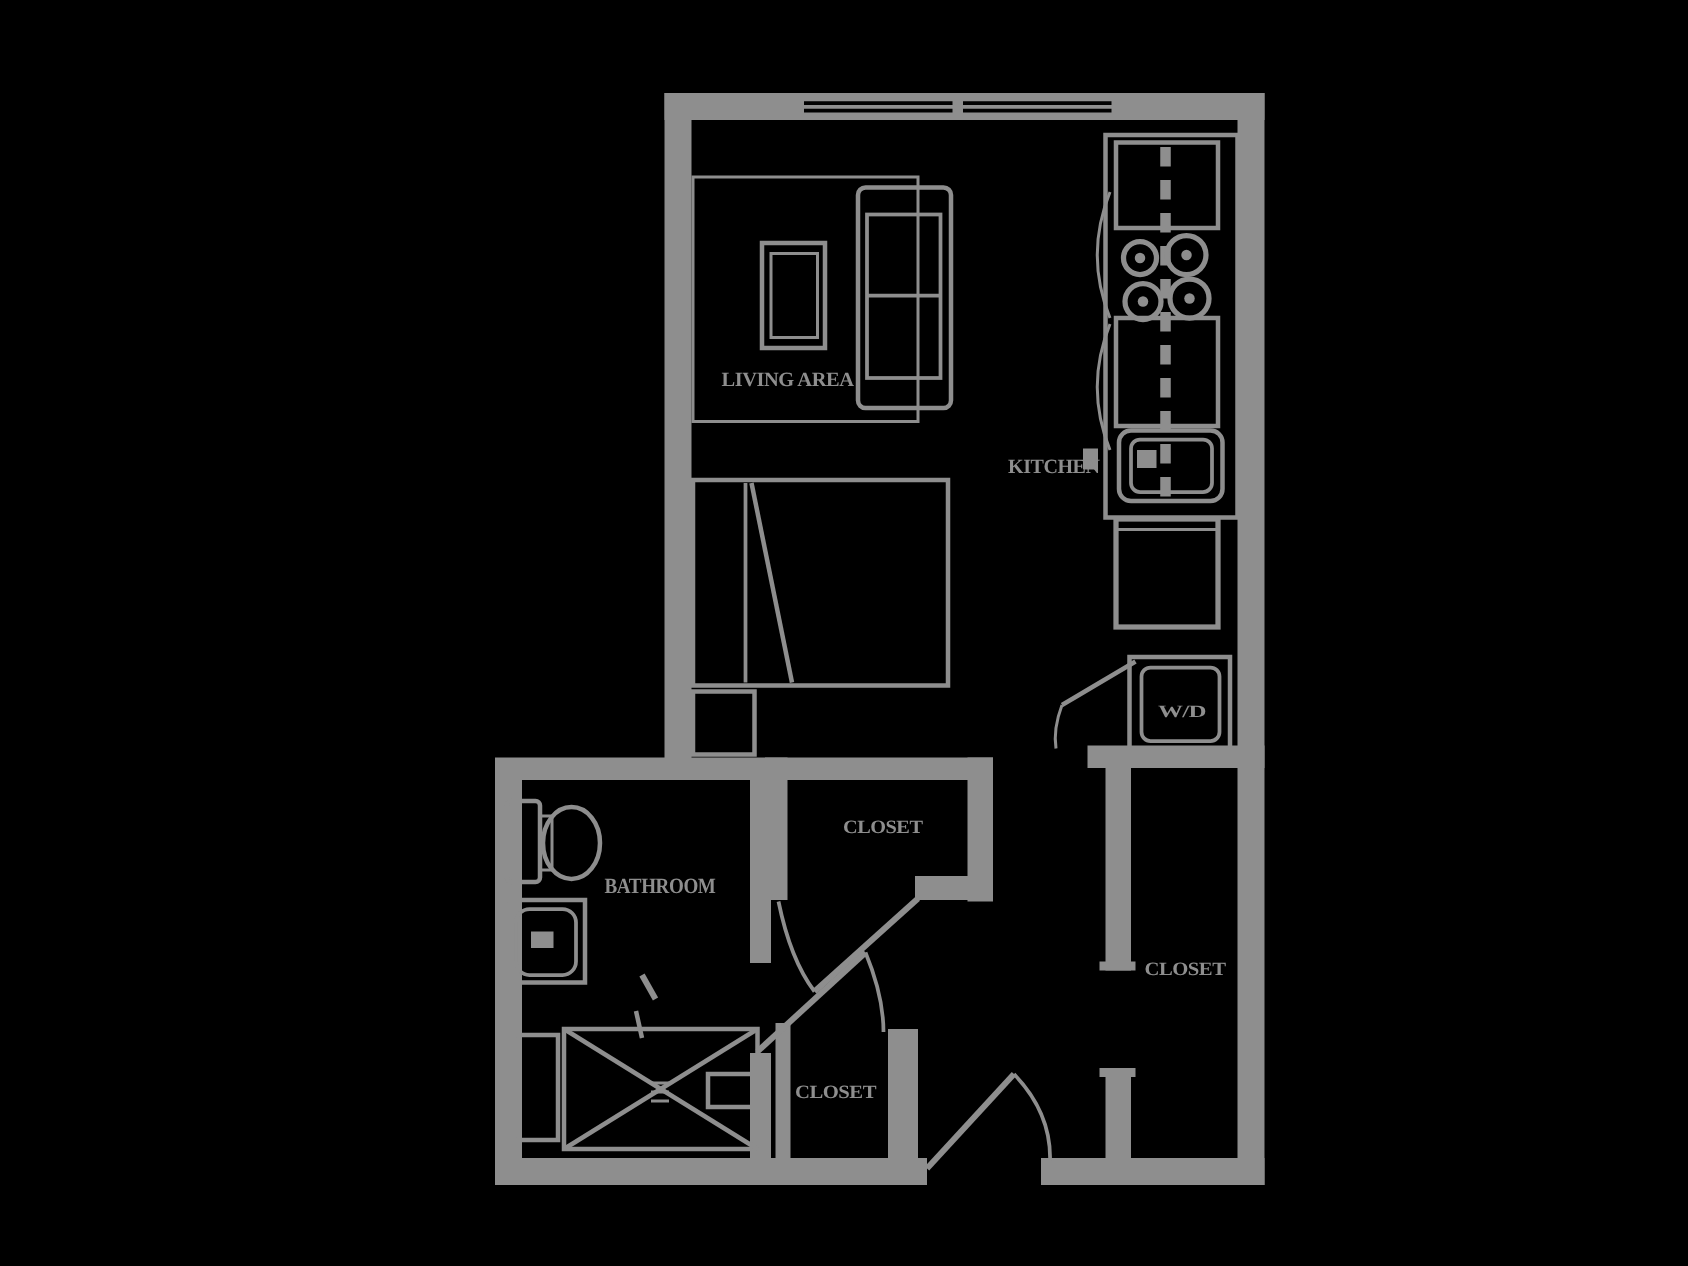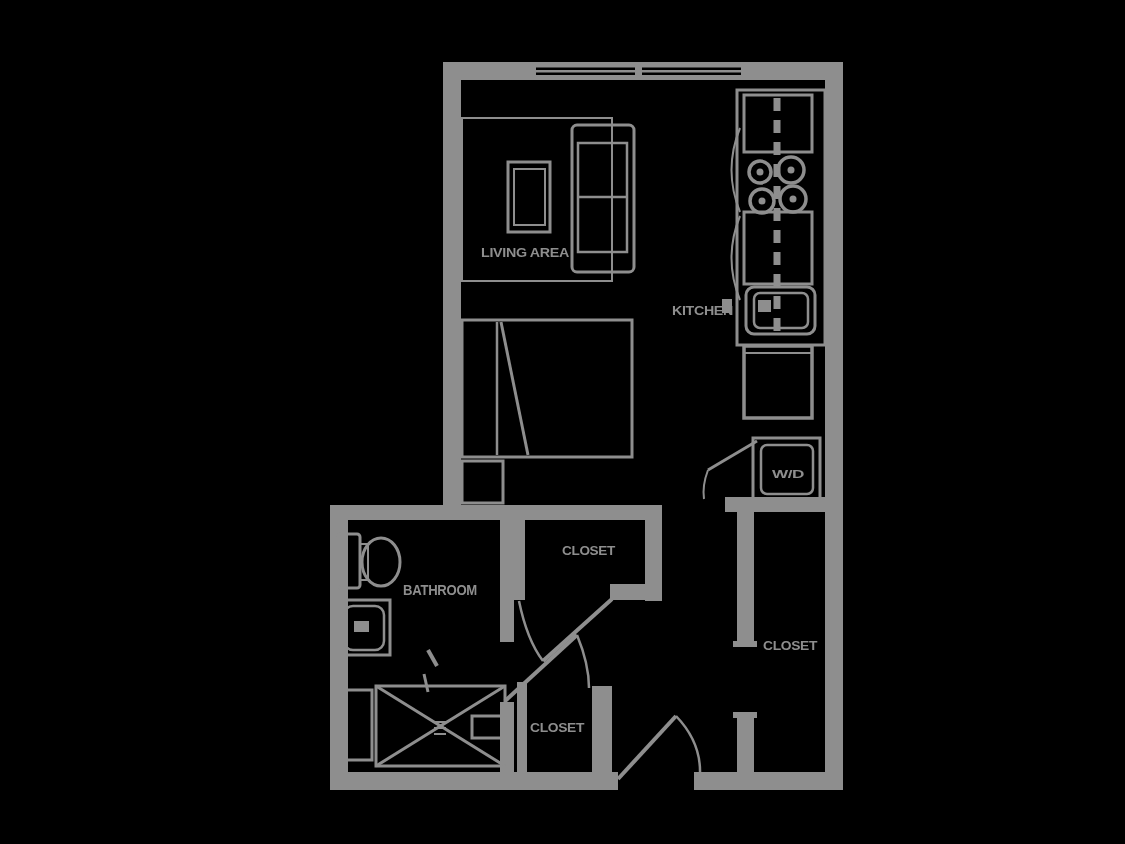--- a/index.html
+++ b/index.html
@@ -1,17 +1,17 @@
 <!DOCTYPE html>
 <html style="--bg: #000000; --plan: #8e8e8e;"><head>
 <meta charset="utf-8">
 <style>
   html,body{margin:0;padding:0;background:var(--bg,#000);width:1125px;height:844px;overflow:hidden;}
   .stage{position:relative;width:1125px;height:844px;background:var(--bg,#000);
-         font-family:Liberation Sans, sans-serif;}
+         font-family:Liberation Serif, serif;}
   svg{position:absolute;left:0;top:0;}
   .w{fill:var(--plan,#8e8e8e);stroke:none;}
   .s3{fill:none;stroke:var(--plan,#8e8e8e);stroke-width:3;}
   .s35{fill:none;stroke:var(--plan,#8e8e8e);stroke-width:3.5;}
   .s25{fill:none;stroke:var(--plan,#8e8e8e);stroke-width:2.5;}
   .s2{fill:none;stroke:var(--plan,#8e8e8e);stroke-width:2;}
   .s4{fill:none;stroke:var(--plan,#8e8e8e);stroke-width:4;}
   .dot{fill:var(--plan,#8e8e8e);}
   .slot{fill:var(--bg,#000);}
   .dash{fill:none;stroke:var(--plan,#8e8e8e);stroke-width:7;stroke-dasharray:13 9;}

